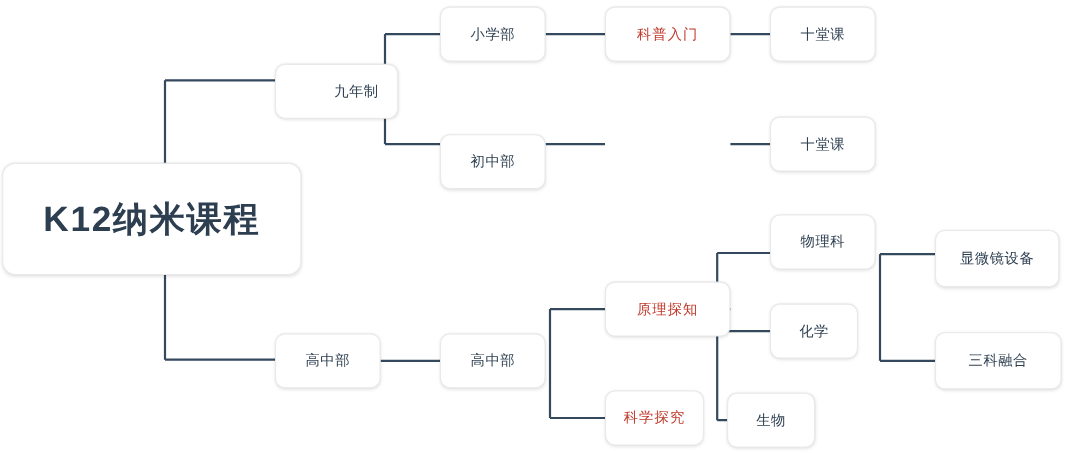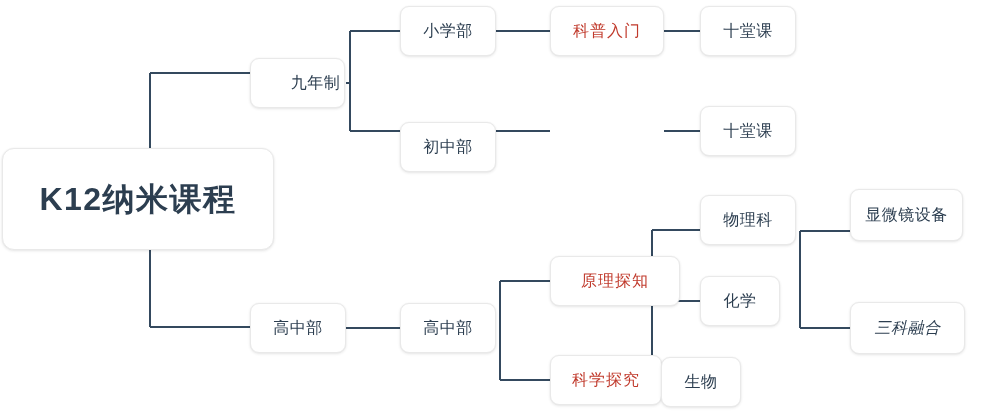--- a/index.html
+++ b/index.html
@@ -29,21 +29,21 @@
     position: absolute;
     box-sizing: border-box;
     background: #ffffff;
     border: 1px solid #e9e9e9;
     border-radius: 9px;
     box-shadow: 0 1px 3px rgba(0,0,0,0.10), 0 0 0 0.5px rgba(0,0,0,0.02);
     display: flex;
     align-items: center;
     justify-content: center;
     color: #2c3e50;
-    font-size: 16px;
+    font-size: 13px;
     line-height: 1.2;
     white-space: nowrap;
     letter-spacing: 0.5px;
   }
   .node.root {
     font-size: 32px;
     font-weight: bold;
     border-radius: 12px;
     letter-spacing: 1.5px;
   }
@@ -88,44 +88,44 @@
       <path d="M652 382 L700 382"></path>
 
       <path d="M800 231 L800 328"></path>
       <path d="M800 231 L850 231"></path>
       <path d="M800 328 L850 328"></path>
     </g>
   </svg>
 
   <div class="node root" style="left:2px;  top:148px; width:272px; height:102px;">K12纳米课程</div>
 
-  <div class="node" style="left:250px; top:58px;  width:95px;  height:50px;padding-left:36px;">九年制</div>
+  <div class="node" style="left:250px; top:58px;  width:112px;  height:50px;padding-left:36px;">九年制</div>
 
   <div class="node" style="left:400px; top:6px;   width:96px;  height:50px;">小学部</div>
 
   <div class="node" style="left:400px; top:106px; width:96px;  height:50px;margin-top:16px;">初中部</div>
 
   <div class="node accent" style="left:550px; top:6px;   width:114px; height:50px;">科普入门</div>
 
 
   <div class="node" style="left:700px; top:6px;   width:96px;  height:50px;">十堂课</div>
 
   <div class="node" style="left:700px; top:106px; width:96px;  height:50px;">十堂课</div>
 
   <div class="node" style="left:250px; top:303px; width:96px;  height:50px;">高中部</div>
 
   <div class="node" style="left:400px; top:303px; width:96px;  height:50px;">高中部</div>
 
-  <div class="node accent" style="left:550px; top:256px; width:130px; height:50px;">原理探知</div>
+  <div class="node accent" style="left:550px; top:256px; width:114px; height:50px;">原理探知</div>
 
-  <div class="node accent" style="left:550px; top:355px; width:112px; height:50px;">科学探究</div>
+  <div class="node accent" style="left:550px; top:355px; width:90px; height:50px;">科学探究</div>
 
   <div class="node" style="left:700px; top:195px; width:96px;  height:50px;">物理科</div>
 
   <div class="node" style="left:700px; top:276px; width:80px;  height:50px;">化学</div>
 
   <div class="node" style="left:661px; top:357px; width:80px;  height:50px;">生物</div>
 
-  <div class="node" style="left:850px; top:189px; width:113px; height:52px;">显微镜设备</div>
+  <div class="node" style="left:850px; top:209px; width:113px; height:52px;">显微镜设备</div>
 
-  <div class="node" style="left:850px; top:302px; width:115px; height:52px;font-style:italic;">三科融合</div>
+  <div class="node" style="left:850px; top:302px; width:115px; height:52px;">三科融合</div>
 
 </div>
 
 </body></html>

